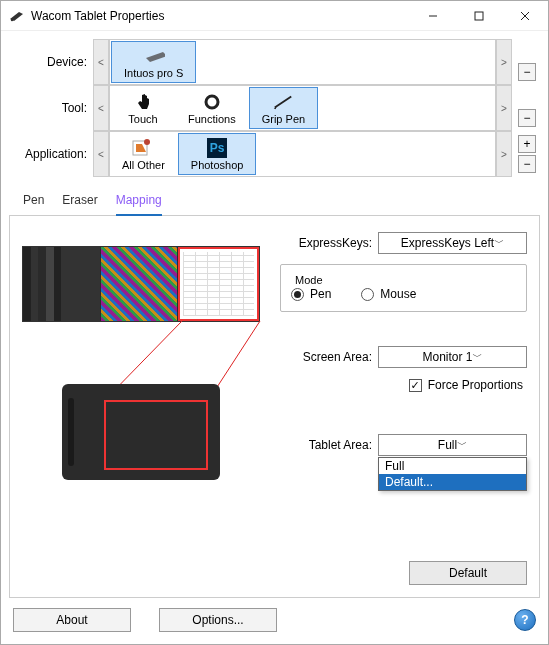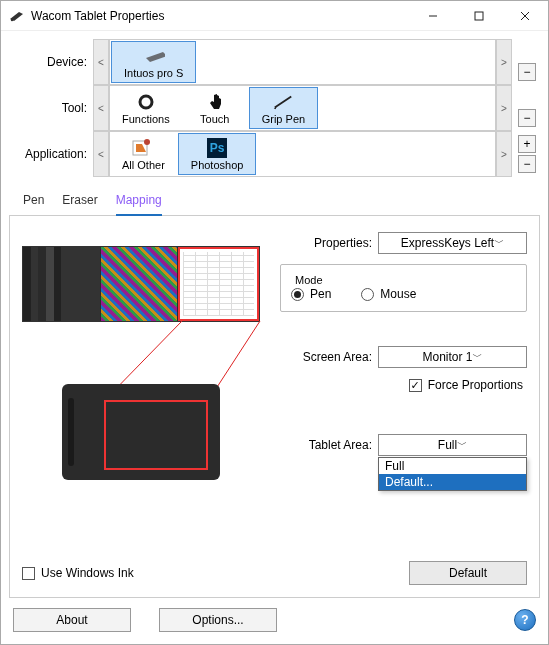--- a/index.html
+++ b/index.html
@@ -120,33 +120,33 @@
     </div>
   </div>
 
   <div class="selrow">
     <span class="lbl">Tool:</span>
     <div class="arrow">&lt;</div>
     <div class="strip">
       <div class="item">
         <span class="ico">
             <svg width="20" height="20" viewBox="0 0 20 20">
+              <path d="M9 3 v7 l-2 -1 -2 2 4 6 h5 l2 -5 v-5 l-2 -1 v-2 l-2 -1 v-1 z" fill="#111"></path>
+            </svg>
+          </span>
+        <span class="txt">Touch</span>
+      </div>
+      <div class="item">
+        <span class="ico">
+            <svg width="20" height="20" viewBox="0 0 20 20">
               <circle cx="10" cy="10" r="6" fill="none" stroke="#222" stroke-width="3"></circle>
               <circle cx="10" cy="10" r="2.5" fill="#fff"></circle>
             </svg>
           </span>
         <span class="txt">Functions</span>
-      </div>
-      <div class="item">
-        <span class="ico">
-            <svg width="20" height="20" viewBox="0 0 20 20">
-              <path d="M9 3 v7 l-2 -1 -2 2 4 6 h5 l2 -5 v-5 l-2 -1 v-2 l-2 -1 v-1 z" fill="#111"></path>
-            </svg>
-          </span>
-        <span class="txt">Touch</span>
       </div>
       <div class="item sel">
         <span class="ico">
             <svg width="24" height="18" viewBox="0 0 24 18">
               <line x1="3" y1="15" x2="21" y2="3" stroke="#222" stroke-width="2"></line>
               <polygon points="2,16 5,14 4,17" fill="#222"></polygon>
             </svg>
           </span>
         <span class="txt">Grip Pen</span>
       </div>
@@ -209,21 +209,21 @@
         <line x1="238" y1="93" x2="186" y2="173" stroke="#d22" stroke-width="1"></line>
         <line x1="160" y1="19" x2="82" y2="173" stroke="#d22" stroke-width="1" opacity="0"></line>
       </svg>
       <div class="tabletprev">
         <div class="active"></div>
       </div>
     </div>
 
     <div class="rightcol">
       <div class="row">
-        <span class="rlbl">Properties:</span>
+        <span class="rlbl">ExpressKeys:</span>
         <div class="select">
           <span>ExpressKeys Left</span>
           <span class="chev">﹀</span>
         </div>
       </div>
 
       <div class="fieldset">
         <div class="legend">Mode</div>
         <div class="radios">
           <label class="radio on">
@@ -264,24 +264,20 @@
           <div class="dropdown">
             <div class="opt">Full</div>
             <div class="opt hl">Default...</div>
           </div>
         </div>
       </div>
     </div>
   </div>
 
   <div class="bottomrow">
-    <label class="check">
-      <span class="box"></span>
-      <span>Use Windows Ink</span>
-    </label>
     <button class="btn default">Default</button>
   </div>
 </div>
 
 <div class="footer">
   <button class="btn">About</button>
   <button class="btn">Options...</button>
   <div class="help">?</div>
 </div>
 

